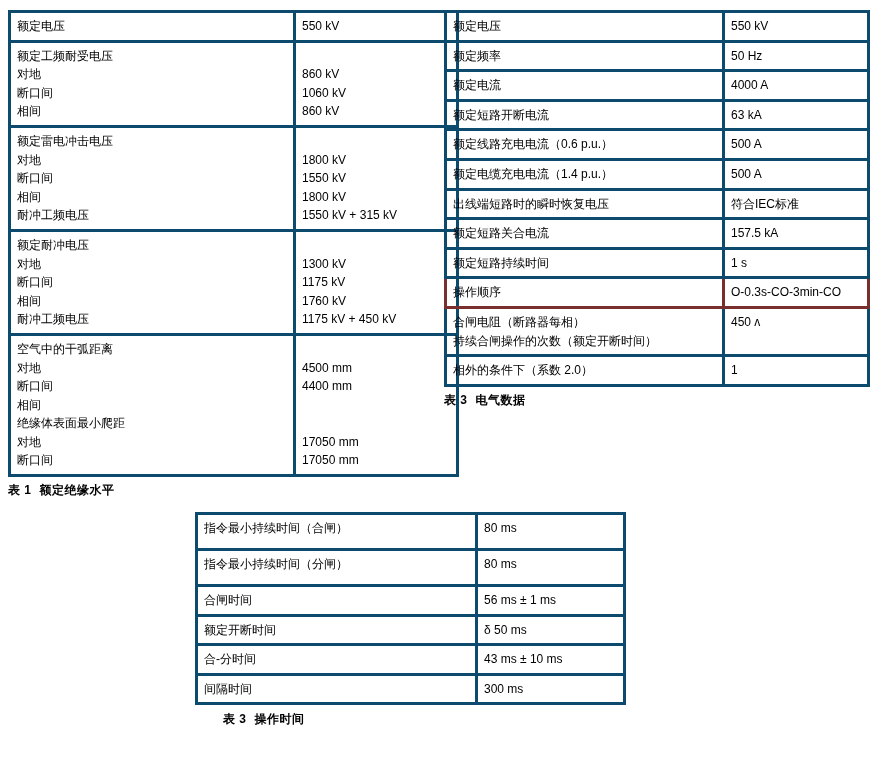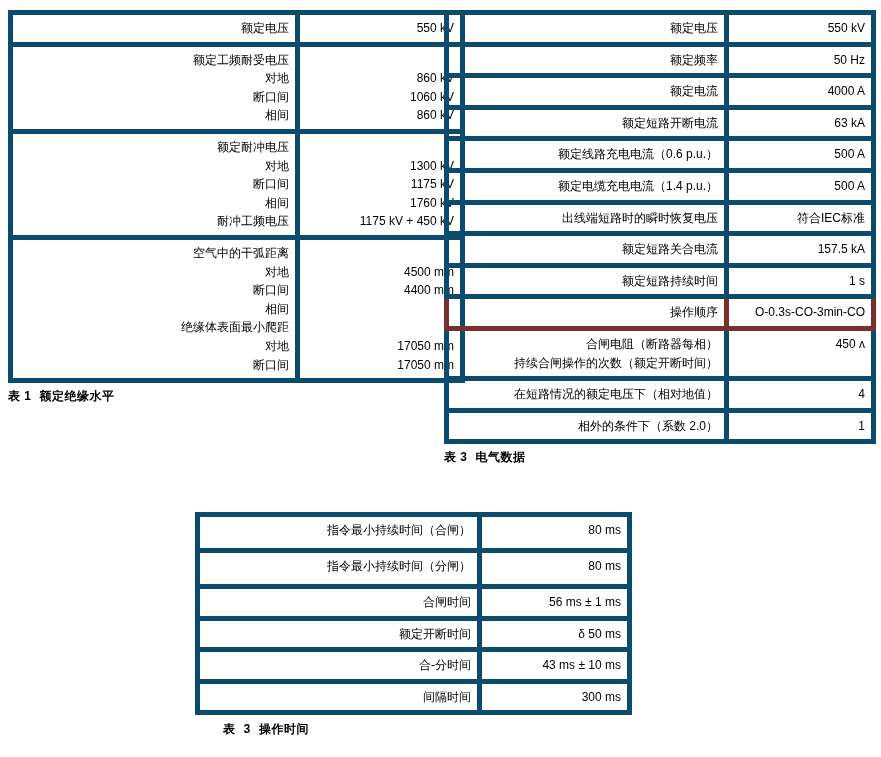--- a/index.html
+++ b/index.html
@@ -20,25 +20,24 @@
     width: 881px;
     height: 757px;
     overflow: hidden;
   }
   table.spec {
     border-collapse: collapse;
     table-layout: fixed;
     font-size: 12px;
   }
   table.spec td {
-    border: 5px solid #0c4a6e;
+    border: 3px solid #0c4a6e;
     padding: 4px 6px;
     vertical-align: top;
     line-height: 1.55;
-    text-align: right;
   }
   .caption {
     font-size: 12px;
     font-weight: bold;
     margin-top: 5px;
     letter-spacing: 0.5px;
   }
   .caption .cap-label { margin-right: 8px; }
 
   
@@ -68,21 +67,21 @@
   
   #table3-block {
     position: absolute;
     left: 195px;
     top: 512px;
     width: 400px;
   }
   #table3 { width: 400px; }
   #table3 td.c1 { width: 265px; margin-left: 44px; }
   #table3 td.c2 { width: 133px; }
-  #table3-block .caption { margin-left: 28px; margin-top: 6px; font-family: Liberation Mono, monospace; }
+  #table3-block .caption { margin-left: 28px; margin-top: 6px; }
   .tall { height: 36px; }
 </style>
 </head>
 <body>
 
 <div class="sheet">
 
   <div id="table1-block">
     <table class="spec" id="table1">
       <tbody>
@@ -92,20 +91,32 @@
           </tr>
           <tr>
             <td class="c1 multiline">额定工频耐受电压
 对地
 断口间
 相间</td>
             <td class="c2 multiline">
 860 kV
 1060 kV
 860 kV</td>
+          </tr>
+          <tr>
+            <td class="c1 multiline">额定雷电冲击电压
+对地
+断口间
+相间
+耐冲工频电压</td>
+            <td class="c2 multiline">
+1800 kV
+1550 kV
+1800 kV
+1550 kV + 315 kV</td>
           </tr>
           <tr>
             <td class="c1 multiline">额定耐冲电压
 对地
 断口间
 相间
 耐冲工频电压</td>
             <td class="c2 multiline">
 1300 kV
 1175 kV
@@ -177,24 +188,20 @@
           <tr class="highlight">
             <td class="c1 multiline">操作顺序</td>
             <td class="c2 multiline">O-0.3s-CO-3min-CO</td>
           </tr>
           <tr>
             <td class="c1 multiline">合闸电阻（断路器每相）
 持续合闸操作的次数（额定开断时间）</td>
             <td class="c2 multiline">450 ʌ</td>
           </tr>
           <tr>
-            <td class="c1 multiline">在短路情况的额定电压下（相对地值）</td>
-            <td class="c2 multiline">4</td>
-          </tr>
-          <tr>
             <td class="c1 multiline">相外的条件下（系数 2.0）</td>
             <td class="c2 multiline">1</td>
           </tr>
         </tbody>
     </table>
     <div class="caption">
       <span class="cap-label">表 3</span><span>电气数据</span>
     </div>
   </div>
 

